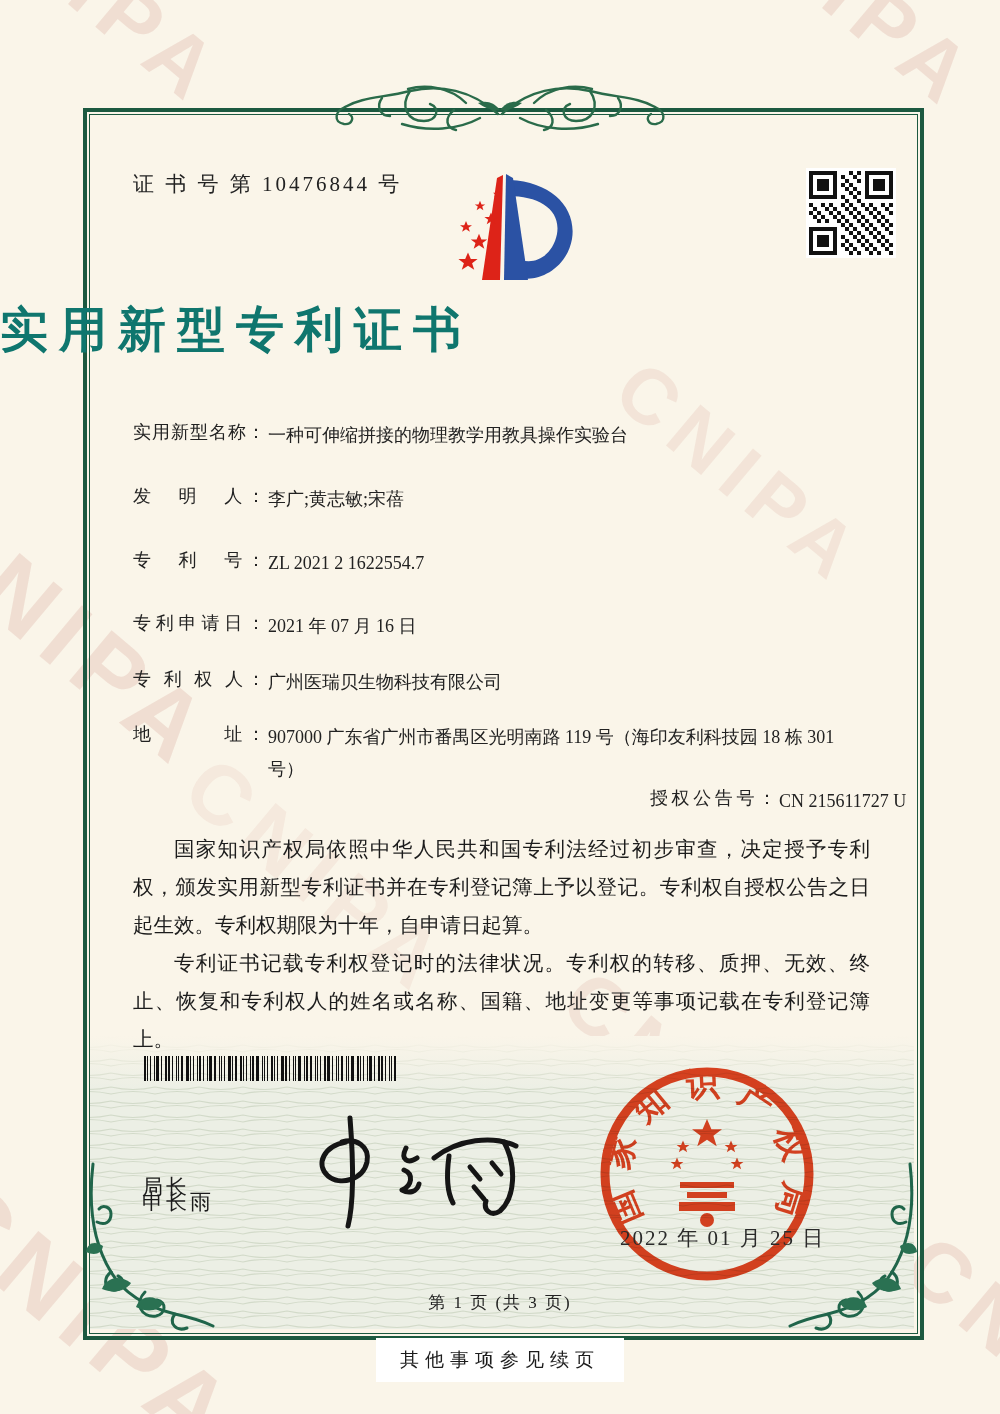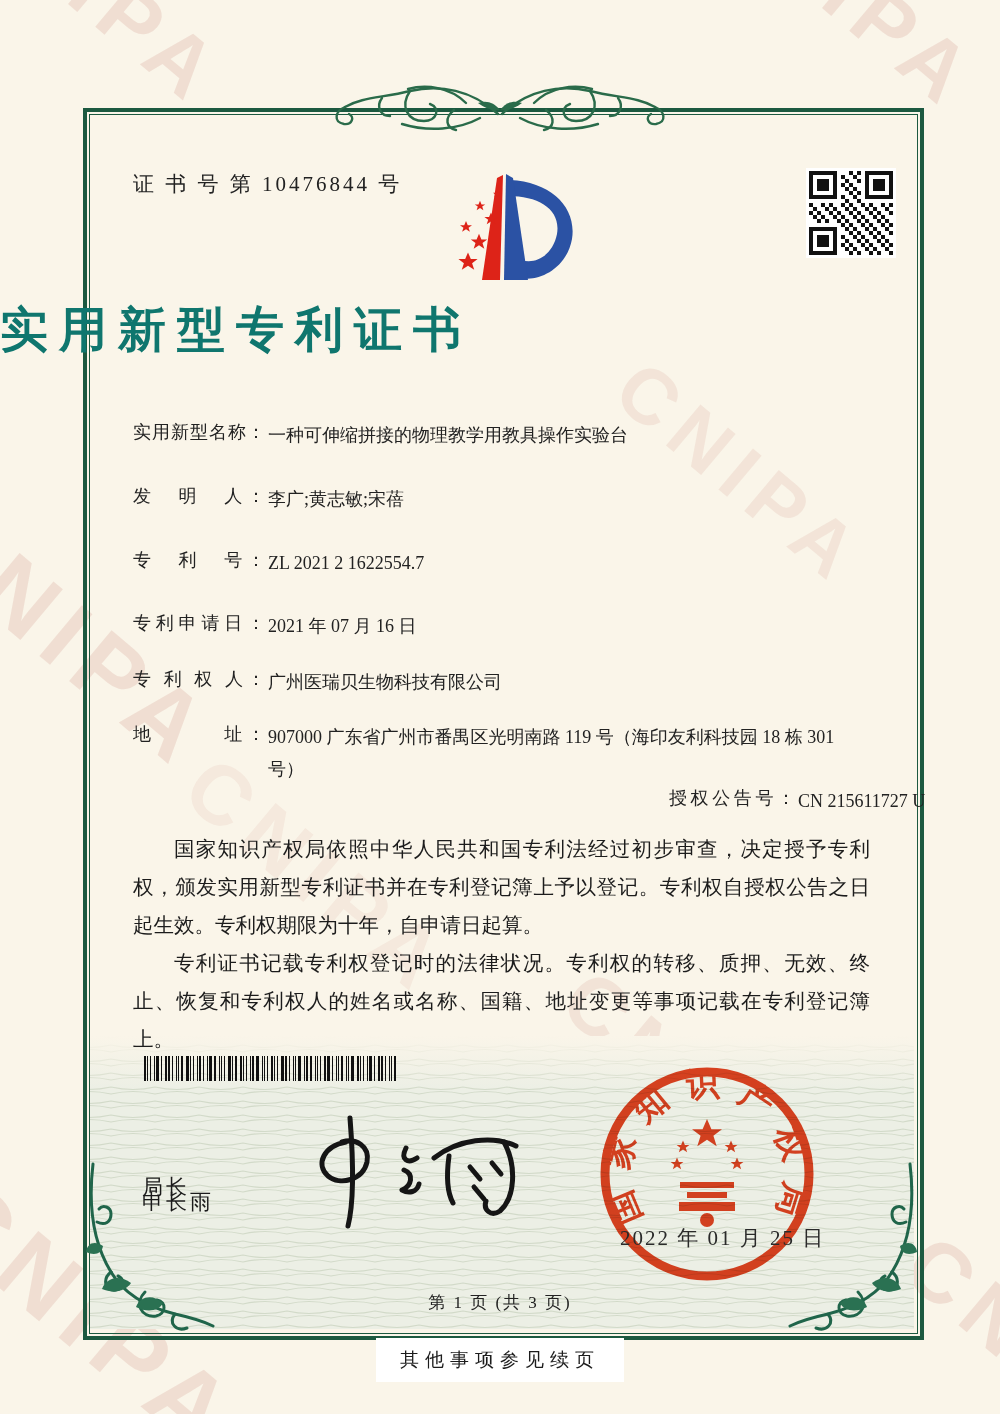--- a/index.html
+++ b/index.html
@@ -41,21 +41,21 @@
   }
   .frow{position:absolute;left:133px;font-size:18px;color:#222;}
   .flabel{
     display:inline-block;width:132px;
     text-align:justify;text-align-last:justify;
     vertical-align:top;
   }
   .fvalue{display:inline-block;vertical-align:top;margin-left:3px;line-height:1.75;}
   .fvalue.wide{width:604px;}
   .grant-no-group{position:absolute;left:517px;top:0;white-space:nowrap;}
-  .grant-no-group .flabel{width:126px;margin-left:19px;}
+  .grant-no-group .flabel{width:126px;}
   .body-text{
     position:absolute;left:133px;top:830px;width:737px;
     font-size:20.5px;line-height:38px;text-align:justify;color:#1c1c1c;
   }
   .body-text p{margin:0;text-indent:2em;}
   
   .wave-band{
     position:absolute;left:89px;top:1036px;width:825px;height:293px;
     background:#ecefe5;overflow:hidden;
   }

